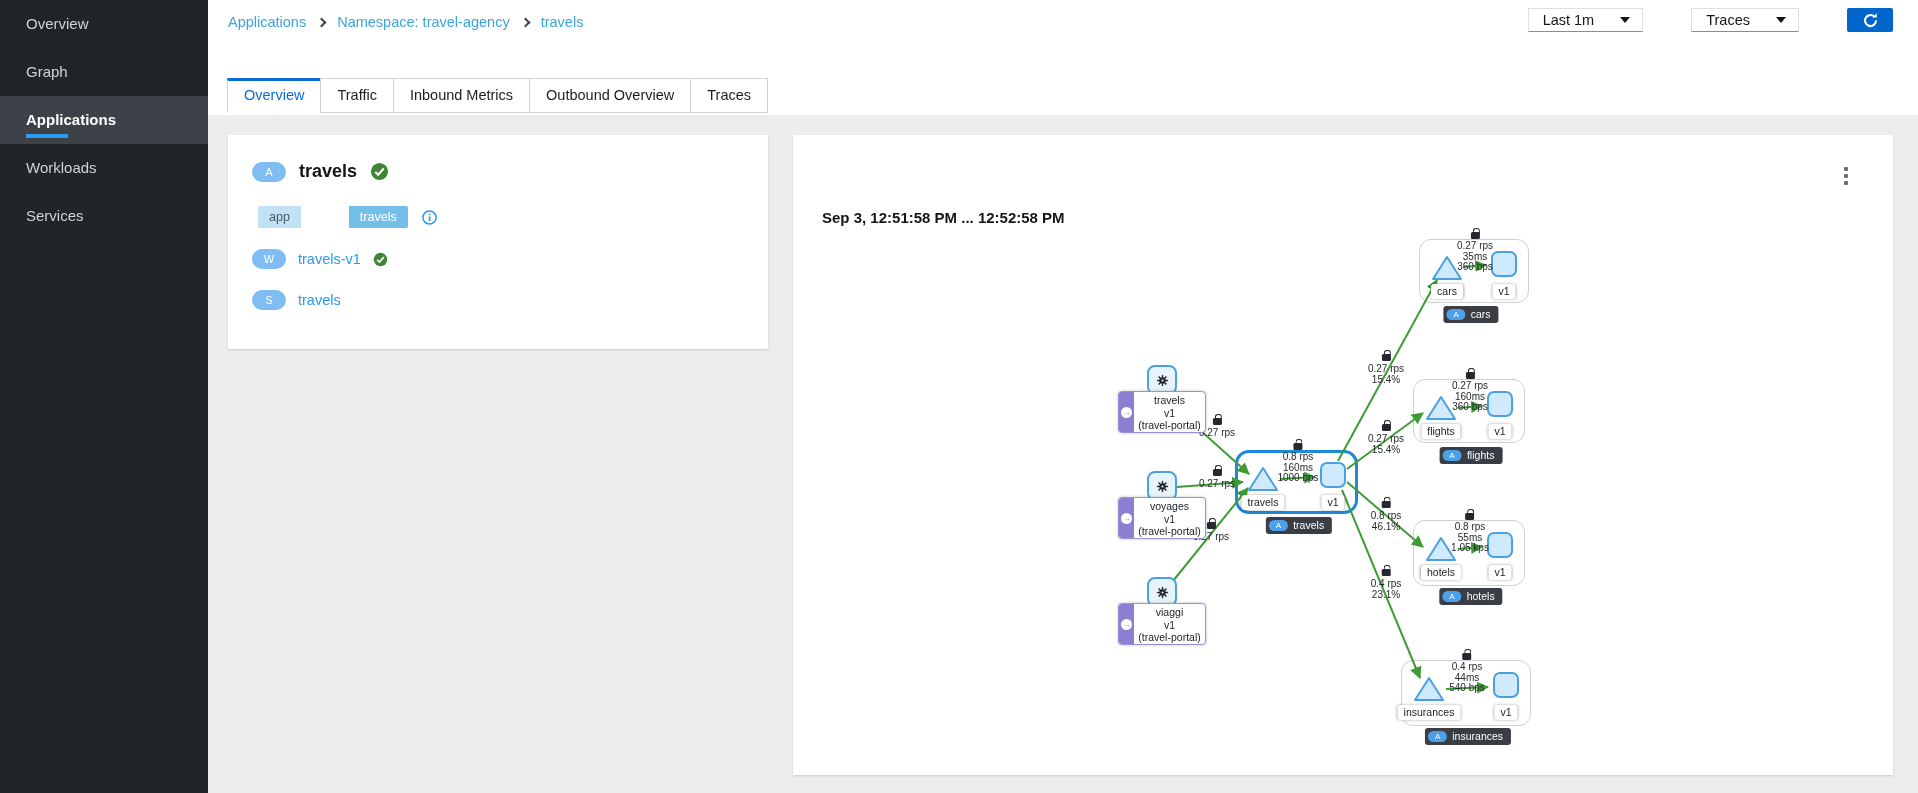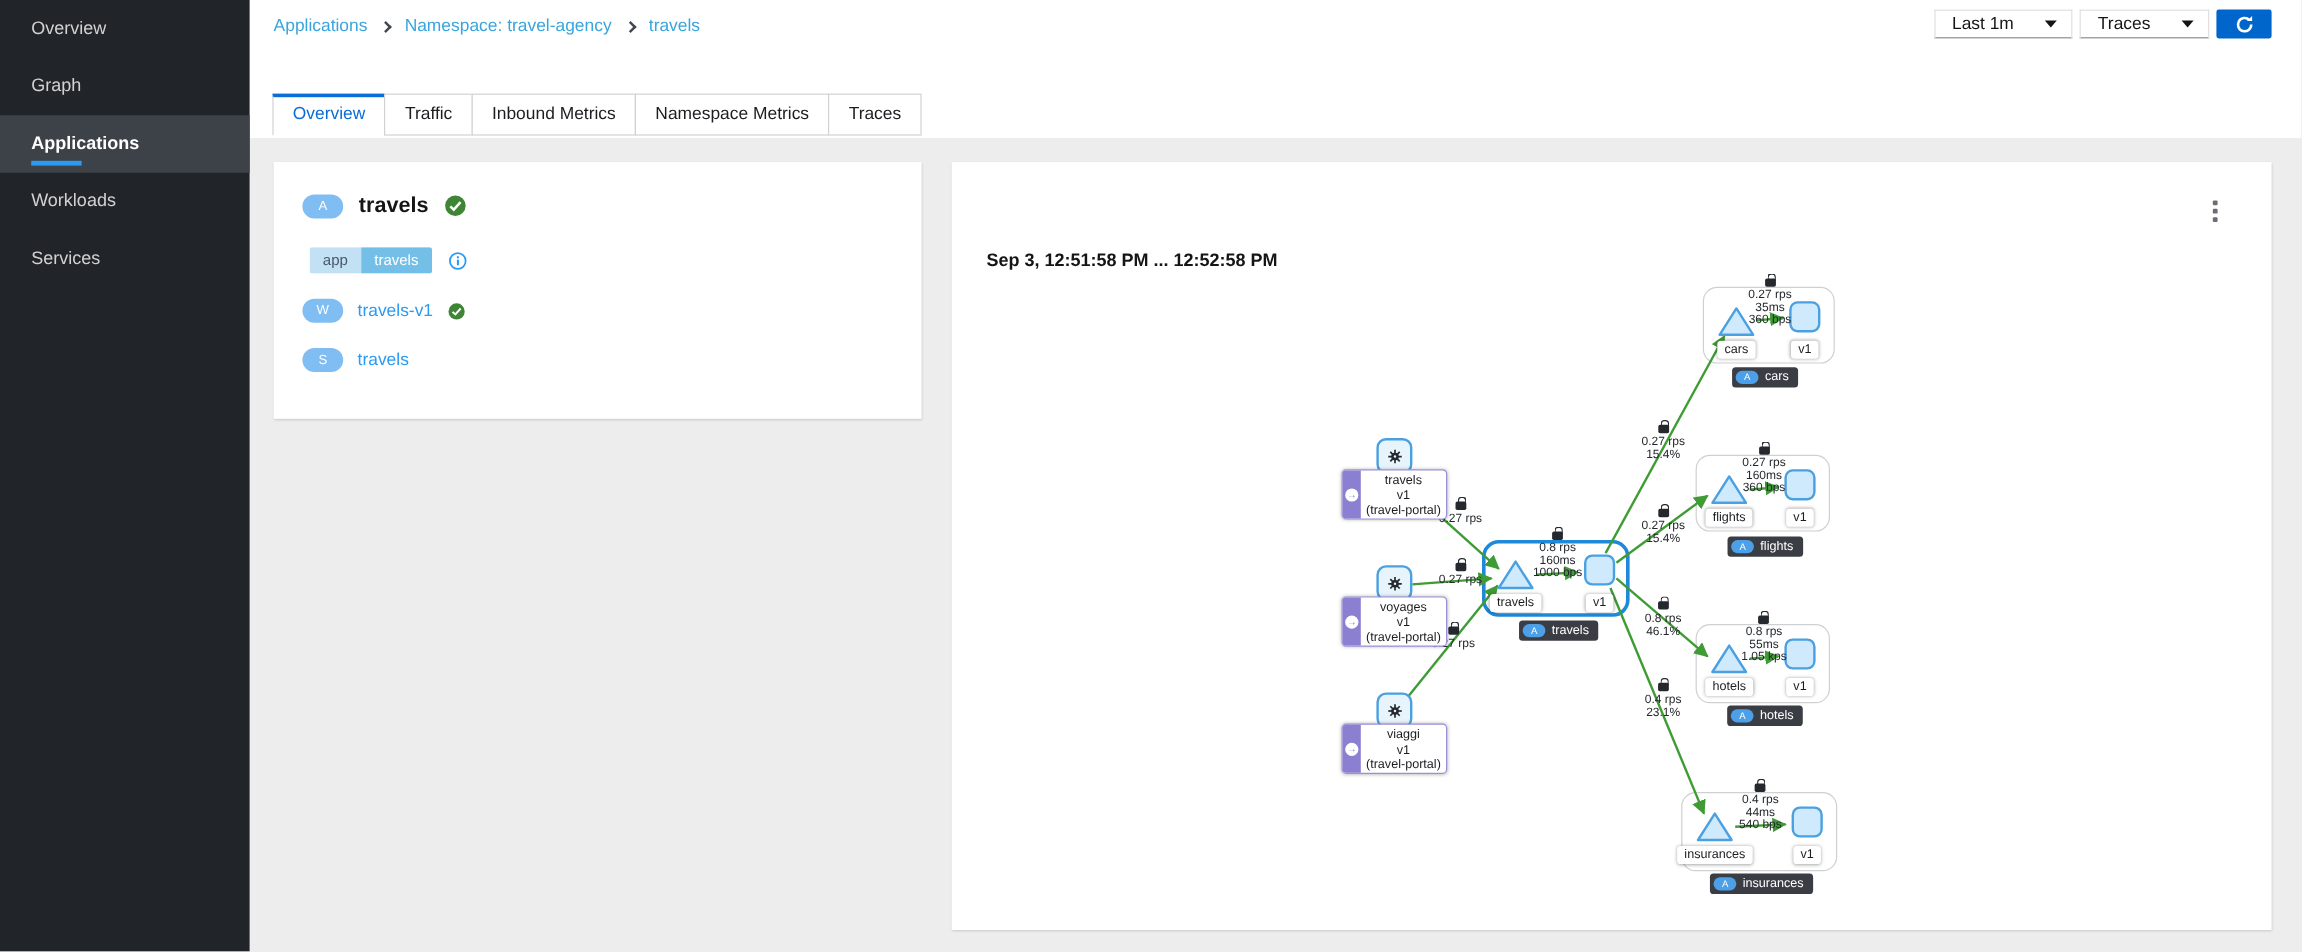--- a/index.html
+++ b/index.html
@@ -11,42 +11,42 @@
   .nav-item { position:relative; height:48px; line-height:48px; padding-left:26px; color:#d2d2d2; font-size:15px; cursor:pointer; }
   .nav-item.active { background:#3d4248; color:#fff; font-weight:bold; }
   .nav-item.active .nav-underline { position:absolute; left:26px; bottom:6px; width:42px; height:4px; background:#2b9af3; }
 
   
   .main-header { position:absolute; left:208px; top:0; width:1710px; height:115px; background:#fff; }
   .breadcrumb { position:absolute; left:20px; top:14px; display:flex; align-items:center; font-size:14.5px; }
   .crumb { color:#39a5dc; cursor:pointer; }
   .crumb-sep { width:7px; height:7px; border-right:2px solid #40464d; border-bottom:2px solid #40464d; transform:rotate(-45deg); margin:0 12px; }
 
-  .toolbar { position:absolute; right:25px; top:8px; display:flex; align-items:stretch; height:24px; }
+  .toolbar { position:absolute; right:25px; top:8px; display:flex; align-items:stretch; height:24px;gap:42px; }
   .dd { display:flex; align-items:center; gap:26px; background:#fff; border:1px solid #e0e0e0; border-bottom-color:#8a8d90; padding:0 12px 0 14px; font-size:14.5px; color:#151515; margin-left:6px; cursor:pointer; }
   .caret { width:0; height:0; border-left:5px solid transparent; border-right:5px solid transparent; border-top:6px solid #151515; }
   .refresh-btn { width:46px; margin-left:6px; background:#0066cc; border:none; border-radius:2px; display:flex; align-items:center; justify-content:center; cursor:pointer; }
 
   
   .tabs { position:absolute; left:20px; top:78px; display:flex; }
   .tab { background:#fff; border:1px solid #d2d2d2; margin-left:-1px; padding:8px 16px 9px; font-size:14.5px; color:#1b1d21; cursor:pointer; }
   .tab.active { border-top:3px solid #0a6cd6; padding-top:6px; color:#0a6cd6; border-bottom:1px solid #fff; }
 
   
   .content { position:absolute; left:208px; top:115px; width:1710px; height:678px; background:#ededed; }
   .card { position:absolute; background:#fff; box-shadow:0 1px 2px rgba(3,3,3,.15); }
   .app-card { left:20px; top:20px; width:540px; height:214px; padding:26px 24px; }
   .graph-card { left:585px; top:20px; width:1100px; height:640px; }
 
   
   .pill { display:inline-flex; align-items:center; justify-content:center; min-width:34px; height:20px; border-radius:10px; background:#80bdf2; color:#fff; font-size:11px; padding:0 8px; }
   .title-row { display:flex; align-items:center; gap:13px; }
   .app-title { font-size:18px; font-weight:bold; color:#151515; }
   .chip-row { display:flex; align-items:center; gap:14px; margin-top:24px; margin-left:6px; }
-  .kv-chip { display:inline-flex; font-size:12.5px; border-radius:2px; overflow:hidden; cursor:pointer; }
+  .kv-chip { display:inline-flex; font-size:12.5px; border-radius:2px; overflow:hidden; cursor:pointer;gap:48px; }
   .kv-chip .k { background:#c3e1f4; color:#49596a; padding:4px 11px; }
   .kv-chip .v { background:#74bfe8; color:#fff; padding:4px 11px; }
   .link-row { display:flex; align-items:center; gap:12px; margin-top:21px; }
   .blue-link { color:#2b9af3; font-size:14.5px; cursor:pointer; }
 
   
   .graph-title { position:absolute; left:29px; top:32px; font-size:15px; font-weight:bold; color:#151515;margin-top:42px; }
   .kebab { position:absolute; right:38px; top:28px; width:18px; height:26px; display:flex; flex-direction:column; align-items:center; justify-content:center; gap:3px; cursor:pointer; }
   .kebab i { width:4px; height:4px; background:#6a6e73; border-radius:1px; }
 
@@ -108,21 +108,21 @@
           <path d="M13.2 8a5.2 5.2 0 1 1-1.5-3.6" stroke="#fff" stroke-width="2" fill="none"></path>
           <path d="M13.9 1.2 v4 h-4 z" fill="#fff"></path>
         </svg>
       </button>
     </div>
 
     <div class="tabs">
       <div class="tab active">Overview</div>
       <div class="tab">Traffic</div>
       <div class="tab">Inbound Metrics</div>
-      <div class="tab">Namespace Metrics</div>
+      <div class="tab">Outbound Overview</div>
       <div class="tab">Traces</div>
     </div>
   </header>
 
   <div class="content">
 
     <section class="card app-card">
       <div class="title-row">
         <span class="pill">A</span>
         <span class="app-title">travels</span>

